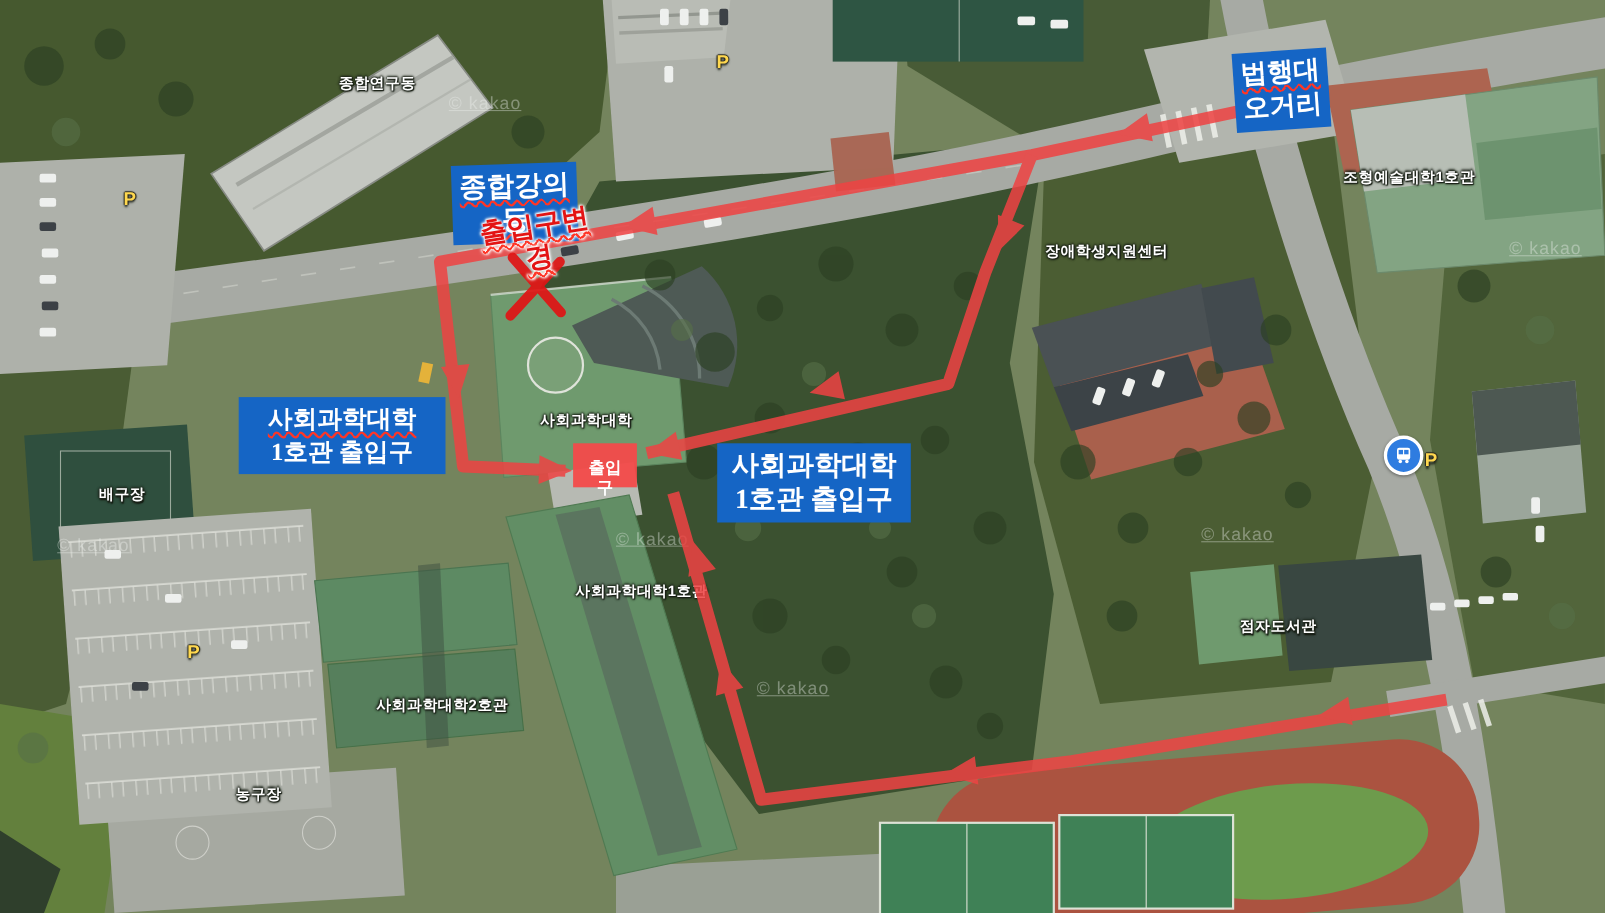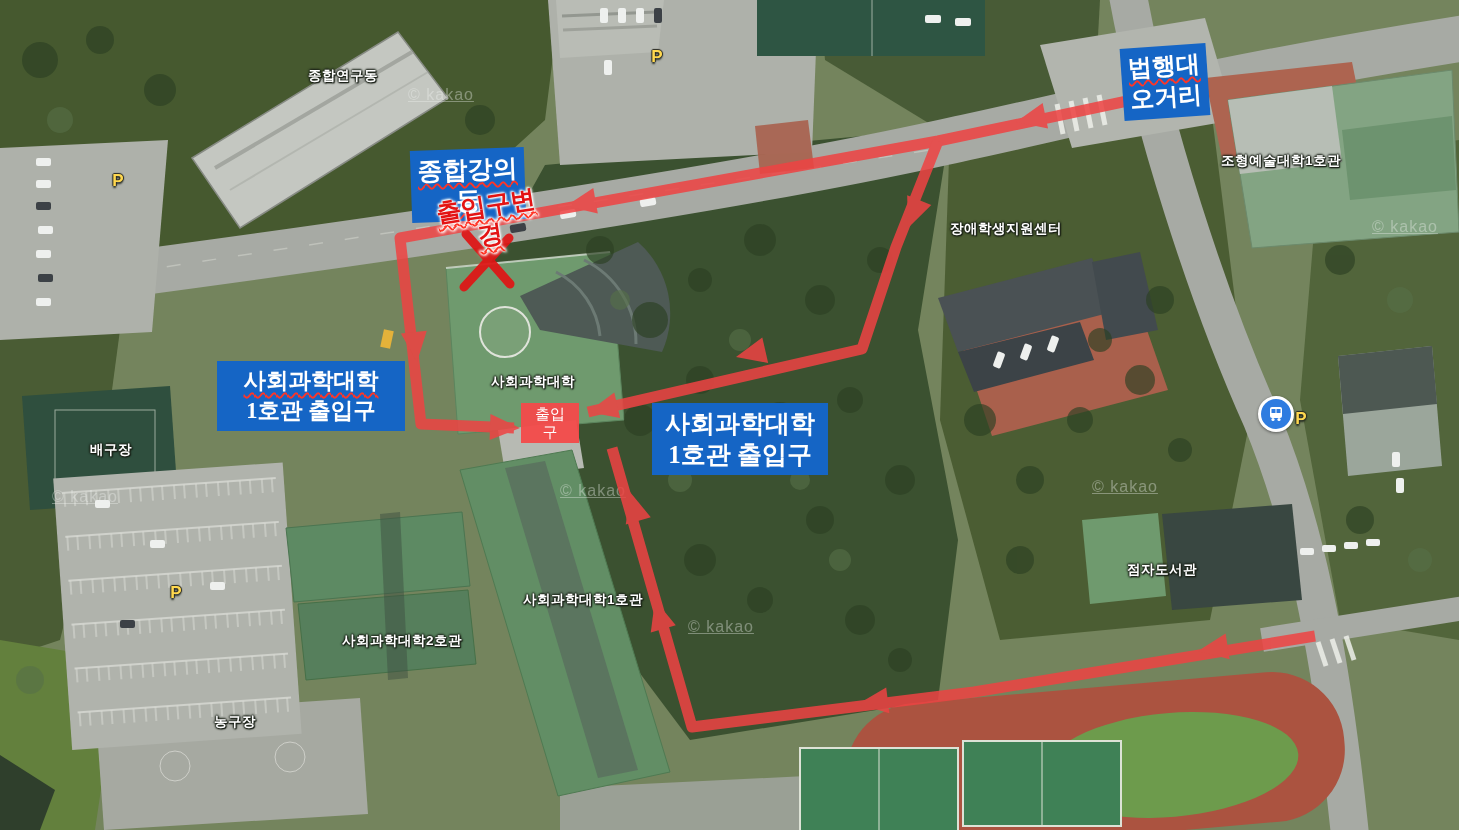--- a/index.html
+++ b/index.html
@@ -29,21 +29,21 @@
   .sp{text-decoration-line:underline;text-decoration-style:wavy;
       text-decoration-color:#ff3526;text-decoration-thickness:2px;text-underline-offset:4px;}
   .co-beo{left:1122px;top:46px;width:86px;font-size:24px;line-height:31px;transform:rotate(-4deg);}
   .co-jon{left:411px;top:149px;width:114px;font-size:25px;line-height:31px;transform:rotate(-2deg);}
   .co-whl{left:217px;top:361px;width:188px;font-size:22.5px;line-height:30px;}
   .co-ent{left:652px;top:403px;width:176px;font-size:25px;line-height:31px;}
 
   
   .entrance-box{position:absolute;left:521px;top:403px;width:58px;height:40px;
     background:rgba(243,74,74,.95);color:#fff;text-align:center;
-    font-weight:normal;font-size:15px;line-height:18px;padding-top:2px;box-sizing:border-box;}
+    font-weight:bold;font-size:15px;line-height:18px;padding-top:14px;box-sizing:border-box;}
   .entrance-box .ln{display:block;}
 
   
   .changed{position:absolute;left:420px;top:191px;width:136px;transform:rotate(-9deg);
     font-family:"Liberation Serif",serif;font-weight:bold;font-size:25px;line-height:29px;
     color:#e31414;text-align:center;
     text-shadow:0 0 2px #fff,0 0 4px #fff,1px 1px 2px #fff,-1px -1px 2px #fff;}
   .changed .ln{display:block;}
 
   
@@ -263,21 +263,21 @@
           <rect x="120" y="620" width="15" height="8" rx="2"></rect>
       </g>
       <rect x="382" y="330" width="10" height="18" fill="#e4b23a" transform="rotate(12 387 339)"></rect>
     </g>
   </svg>
 
   <span class="maplabel" style="left:343px;top:76px">종합연구동</span>
   <span class="maplabel" style="left:1281px;top:161px">조형예술대학1호관</span>
   <span class="maplabel" style="left:1006px;top:229px">장애학생지원센터</span>
   <span class="maplabel" style="left:533px;top:382px">사회과학대학</span>
-  <span class="maplabel" style="left:583px;top:600px">사회과학대학1호관</span>
+  <span class="maplabel" style="left:583px;top:538px">사회과학대학1호관</span>
   <span class="maplabel" style="left:402px;top:641px">사회과학대학2호관</span>
   <span class="maplabel" style="left:111px;top:450px">배구장</span>
   <span class="maplabel" style="left:235px;top:722px">농구장</span>
   <span class="maplabel" style="left:1162px;top:570px">점자도서관</span>
 
   <span class="pmark" style="left:118px;top:181px">P</span>
   <span class="pmark" style="left:657px;top:57px">P</span>
   <span class="pmark" style="left:176px;top:593px">P</span>
   <span class="pmark" style="left:1301px;top:419px">P</span>
 

